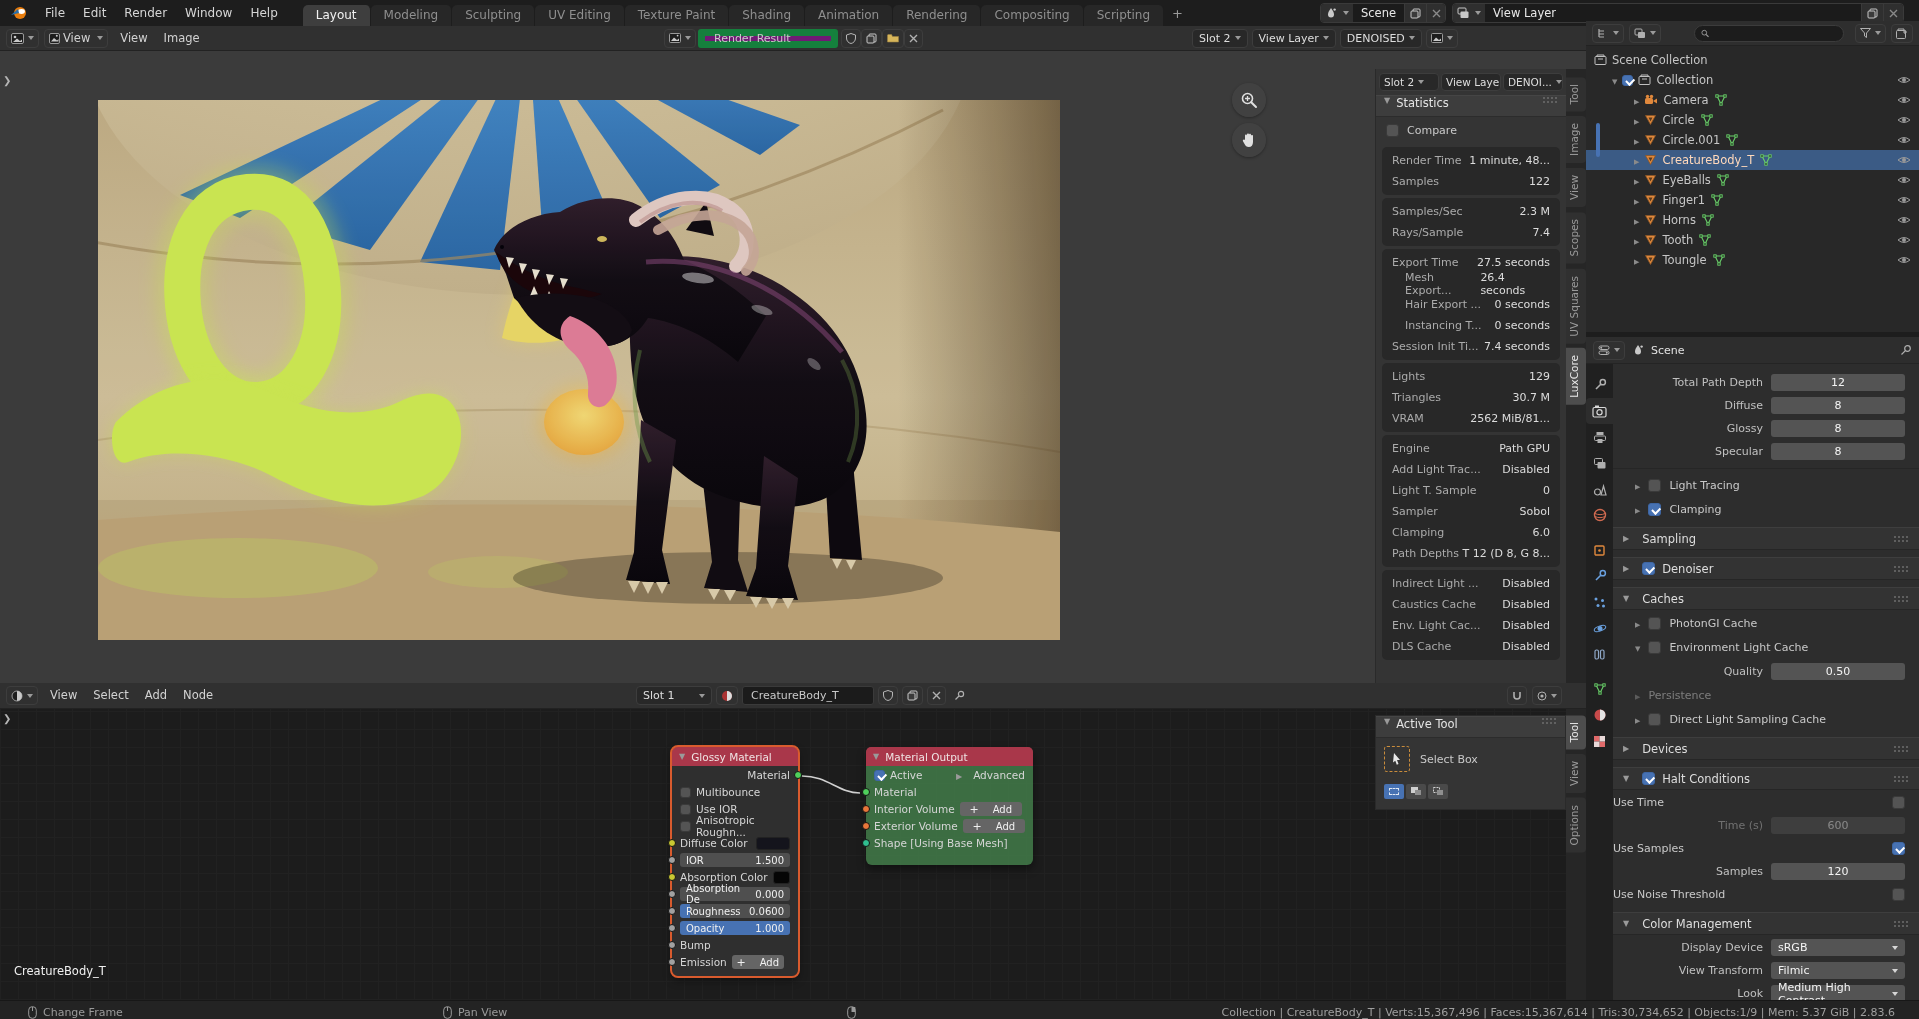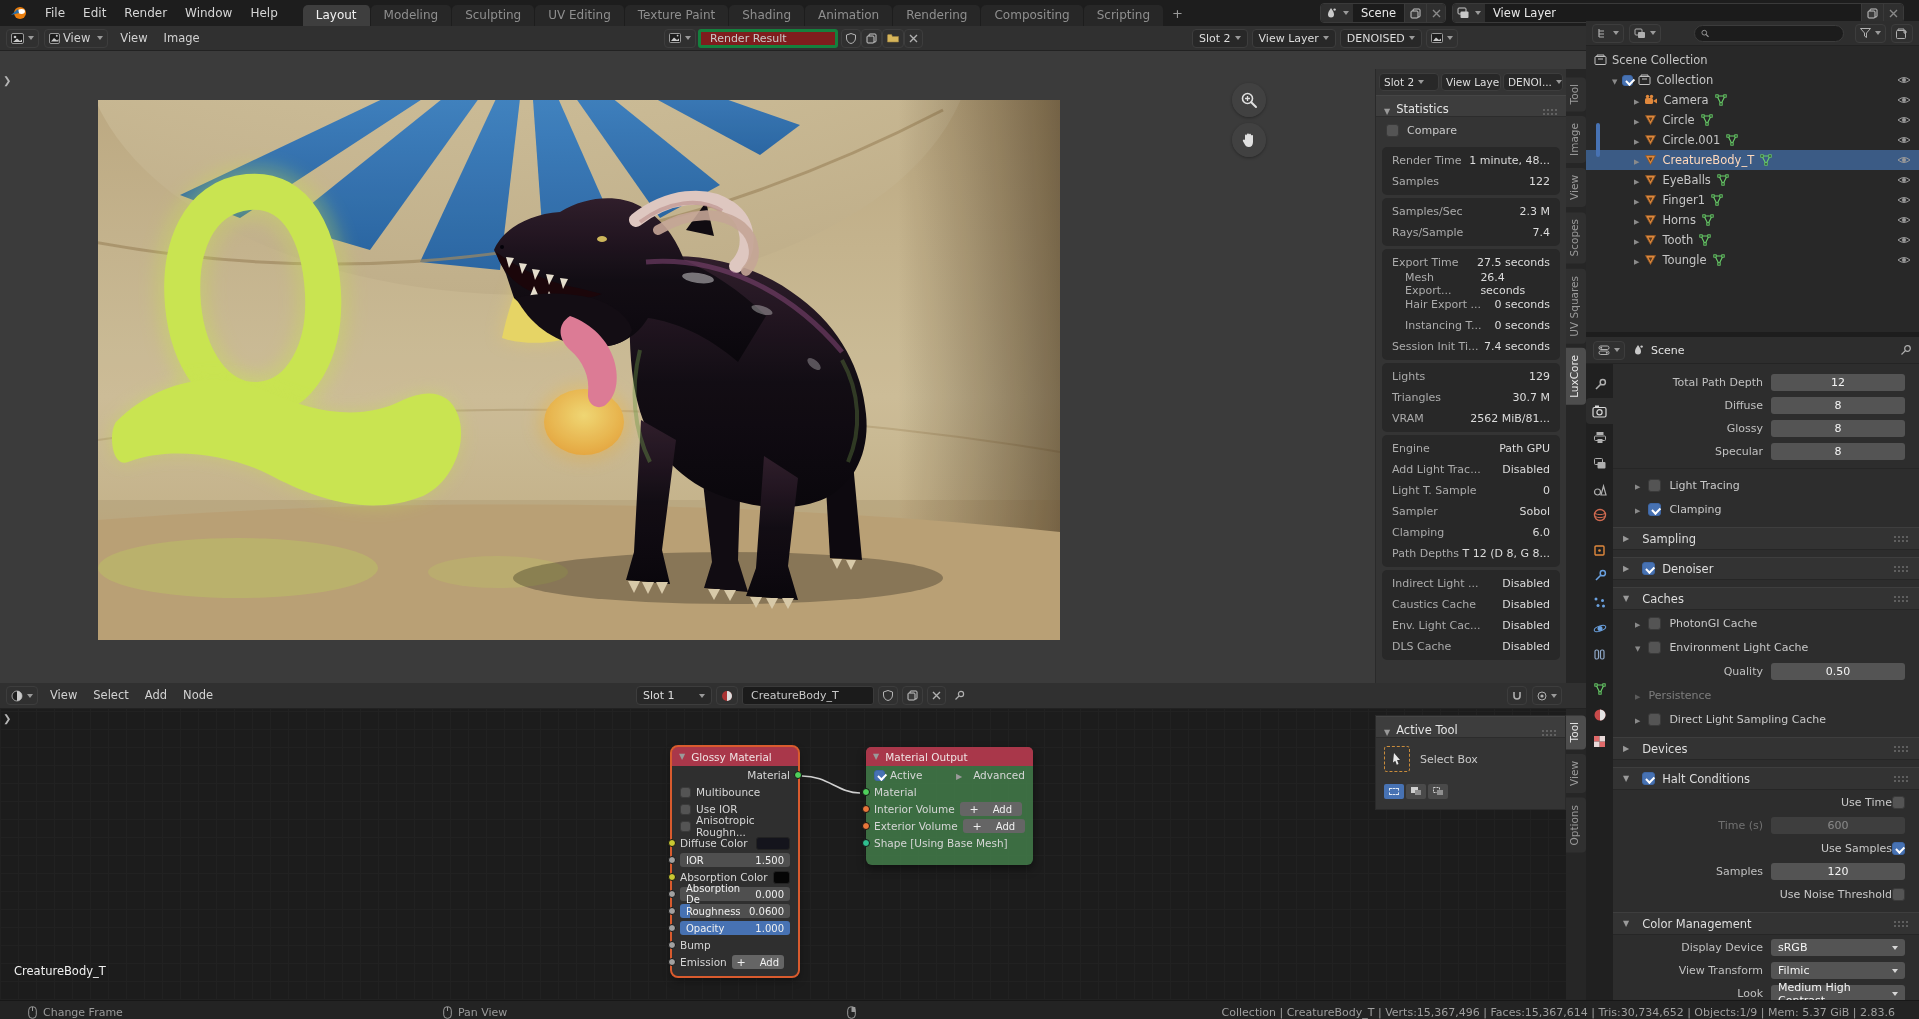--- a/index.html
+++ b/index.html
@@ -44,21 +44,21 @@
   .infobar{position:absolute;left:0;top:0;width:1375px;height:18px;background:#1f1f1f;color:#e2e2e2;display:flex;align-items:center;padding-left:10px;font-size:11.5px}
   .ie-canvas{position:absolute;left:0;top:18px;width:1375px;bottom:0;background:#3b3b3b;overflow:hidden}
   .render-img{position:absolute;left:98px;top:31px;width:962px;height:540px}
   .fab{position:absolute;width:34px;height:34px;border-radius:50%;background:rgba(66,66,66,.92);display:flex;align-items:center;justify-content:center;box-shadow:0 1px 3px rgba(0,0,0,.35)}
   .fab-zoom{left:1232px;top:14px}
   .fab-hand{left:1232px;top:54px}
 
   .npanel{position:absolute;left:1375px;top:18px;width:191px;bottom:0;background:#343434;border-left:1px solid #2a2a2a;overflow:hidden}
   .np-slotrow{display:flex;gap:2px;padding:4px 3px;align-items:center}
   .np-slotrow .dd{flex:1;height:18px;padding:0 4px;font-size:10.5px;overflow:hidden}
-  .panel-head{display:flex;align-items:flex-end;height:22px;background:#3d3d3d;padding:0 8px;color:#e4e4e4;font-size:11.5px;border-top:1px solid #454545;border-bottom:1px solid #2c2c2c}
+  .panel-head{display:flex;align-items:flex-start;height:22px;background:#3d3d3d;padding:0 8px;color:#e4e4e4;font-size:11.5px;border-top:1px solid #454545;border-bottom:1px solid #2c2c2c}
   .compare-row{display:flex;align-items:center;gap:8px;padding:7px 10px}
   .sbox{background:#282828;border-radius:5px;margin:3px 6px;padding:3px 0}
   .srow{display:flex;justify-content:space-between;align-items:center;height:21px;padding:0 10px}
   .srow .slab{color:#ababab}
   .srow .sval{color:#dcdcdc}
   .srow.indent .slab{padding-left:13px}
 
   .tabstrip{position:absolute;left:1566px;top:18px;width:20px;bottom:0;background:#262626;display:flex;flex-direction:column;align-items:stretch;padding-top:8px;gap:5px}
   .vtab{writing-mode:vertical-rl;transform:rotate(180deg);background:#303030;color:#9a9a9a;font-size:10.5px;padding:7px 2px;border-radius:4px 0 0 4px;text-align:center}
   .vtab.active{background:#4d4d4d;color:#e8e8e8}
@@ -121,21 +121,21 @@
   .pgap{height:9px}
   .pcontent{position:absolute;left:27px;top:27px;right:0;bottom:0;overflow:hidden;padding-top:6px}
   .prow{display:flex;align-items:center;height:21px;padding:0 14px 0 0;margin:2px 0}
   .plab{flex:0 0 150px;text-align:right;color:#c0c0c0;margin-right:8px}
   .pfield{flex:1;background:#545454;border-radius:3px;height:17px;color:#f4f4f4;display:flex;align-items:center;justify-content:center}
   .pselect{flex:1;background:#545454;border-radius:3px;height:17px;color:#f4f4f4;display:flex;align-items:center;padding:0 7px}
   .pselect .caret{margin-left:auto;border-top-color:#d6d6d6}
   .phead{display:flex;align-items:center;height:23px;padding:0 10px;margin-top:7px;background:#333;border-top:1px solid #3e3e3e;border-bottom:1px solid #262626;color:#dedede;font-size:11.5px;gap:7px}
   .ptoggle{display:flex;align-items:center;gap:8px;height:21px;padding-left:22px;margin:3px 0}
   .ptoggle.dim{opacity:.5}
-  .rrow{display:flex;align-items:center;justify-content:flex-end;height:21px;padding-right:14px;margin:2px 0}
+  .rrow{display:flex;align-items:center;justify-content:space-between;height:21px;padding-right:14px;margin:2px 0}
   .dim{opacity:.45}
   .divline{height:1px;background:#262626;margin:6px 0}
 
   
   .statusbar{position:absolute;left:0;top:1000px;width:100%;height:19px;background:#232323;border-top:1px solid #171717;display:flex;align-items:flex-end;color:#9a9a9a;font-size:11px}
   .hint{display:flex;align-items:center;gap:6px;margin-right:10px}
   .hint1{margin-left:28px}.hint2{margin-left:310px}.hint3{margin-left:330px}
   .sb-right{margin-left:auto;padding-right:24px;color:#9f9f9f}
 </style>
 </head>
@@ -245,21 +245,21 @@
 
       <div style="position:absolute;left:664px;display:flex;align-items:center;gap:0">
         <span class="iconbtn">
           <svg width="12" height="10" viewBox="0 0 12 10">
               <rect x="0.5" y="0.5" width="11" height="9" rx="1" fill="#1d1d1d" stroke="#9a9a9a"></rect>
               <path d="M2,8 L5,4.5 L8,7 L10,5.5 L10,8 Z" fill="#c9c9c9"></path>
               <circle cx="8.6" cy="2.6" r="0.9" fill="#c9c9c9"></circle>
             </svg>
           <span class="caret"></span>
         </span>
-        <span class="idname" style="background:#7f1d1d;height:19px;width:140px;display:inline-flex;align-items:center;padding:0 9px;border:3px solid #15803d;border-radius:3px;margin-left:2px">Render Result</span>
+        <span class="idname" style="background:#701a75;height:19px;width:140px;display:inline-flex;align-items:center;padding:0 9px;border:7px solid #15803d;border-radius:3px;margin-left:2px">Render Result</span>
         <span class="iconbtn" style="margin-left:3px">
             <svg width="10" height="11" viewBox="0 0 10 11">
               <path d="M5,0.5 L9.5,2 L9.5,5 C9.5,8 7.5,10 5,10.5 C2.5,10 0.5,8 0.5,5 L0.5,2 Z" fill="none" stroke="#b5b5b5"></path>
             </svg>
           </span>
         <span class="iconbtn">
             <svg width="11" height="11" viewBox="0 0 11 11">
               <rect x="3" y="1" width="7" height="8" rx="1" fill="none" stroke="#c9c9c9"></rect>
               <rect x="1" y="3" width="7" height="7" rx="1" fill="#3a3a3a" stroke="#c9c9c9"></rect>
             </svg>

